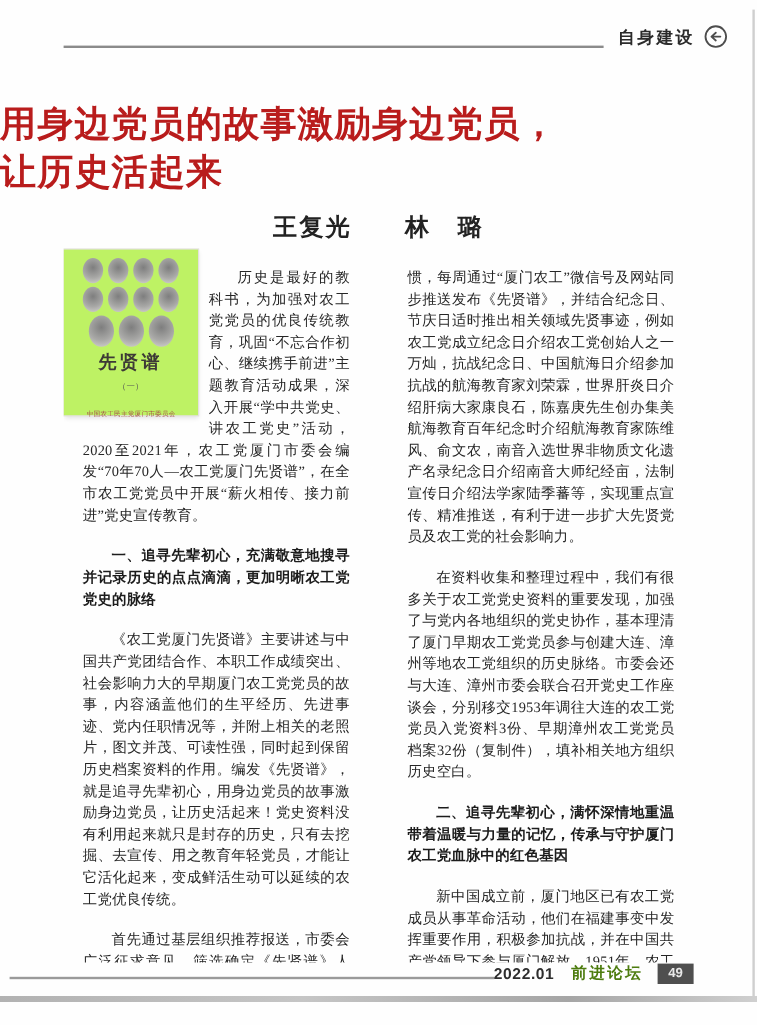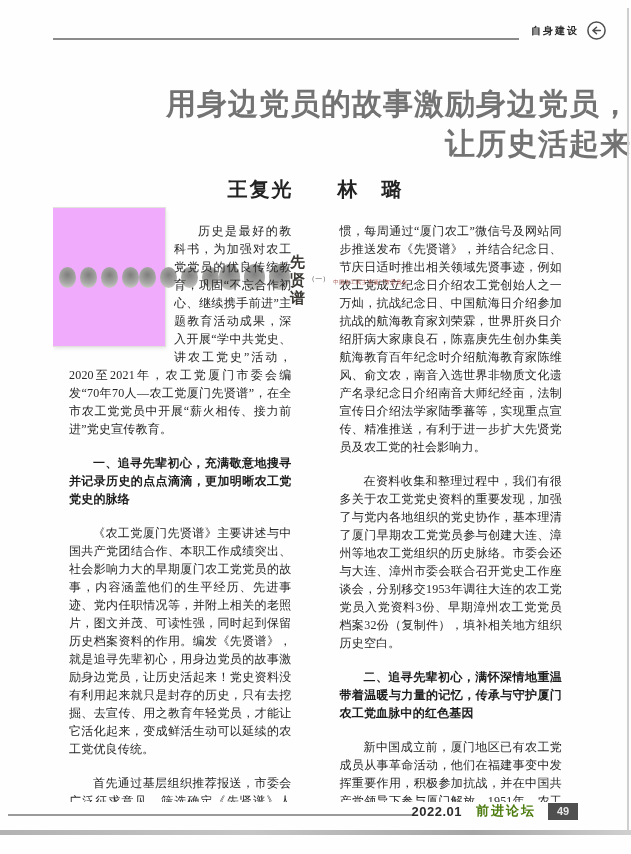--- a/index.html
+++ b/index.html
@@ -3,38 +3,38 @@
 <meta charset="utf-8">
 <style>
   html,body{margin:0;padding:0;background:#ffffff;}
   .page{
     position:relative;width:631px;height:854px;background:#fefefe;overflow:hidden;
     font-family:"Liberation Serif","DejaVu Serif",serif;color:#262626;
   }
   
   .header{position:absolute;top:20px;left:53px;right:24px;display:flex;align-items:flex-end;justify-content:flex-end;}
   .header-rule{flex:1;height:2px;background:#8b8b8b;margin-right:12px;margin-bottom:1px;}
-  .section-label{font-family:"Liberation Sans","DejaVu Sans",sans-serif;font-size:10px;font-weight:bold;color:#2b2b2b;letter-spacing:2px;line-height:20px;}
+  .section-label{font-family:"Liberation Sans","DejaVu Sans",sans-serif;font-size:14px;font-weight:bold;color:#2b2b2b;letter-spacing:2px;line-height:20px;}
   .back-icon{width:21px;height:21px;margin-left:7px;flex:0 0 auto;}
   
-  .title{position:absolute;top:84px;left:0;right:0;text-align:right;
-    font-family:Liberation Sans, sans-serif;font-weight:bold;color:#737373;
+  .title{position:absolute;top:84px;left:0;right:0;text-align:left;
+    font-family:Liberation Sans, sans-serif;font-weight:bold;color:#b91c1c;
     font-size:30px;line-height:40px;letter-spacing:1px;}
   .authors{position:absolute;top:176px;left:0;right:0;text-align:center;
     font-family:"Liberation Sans","DejaVu Sans",sans-serif;font-weight:bold;font-size:20px;color:#222;letter-spacing:2px;}
   
   .columns{position:absolute;top:206px;left:53px;width:525px;height:596px;display:flex;gap:16px;overflow:hidden;}
   .col{flex:1;min-width:0;font-size:12px;line-height:18px;text-align:justify;letter-spacing:0.2px;}
   .para{margin:16px;text-indent:2em;}
   .para.cont{text-indent:0;}
   .para.heading{font-family:"Liberation Sans","DejaVu Sans",sans-serif;font-weight:bold;color:#1c1c1c;}
   
-  .cover{float:left;width:112px;height:138px;margin:2px 9px 6px 0;background:#f0abfc;
+  .cover{float:left;width:112px;height:138px;margin:2px 9px 6px 0;background:#bef264;
     box-shadow:0 0 0 1px #e3e1dc, 1px 2px 4px rgba(0,0,0,0.12);
-    display:flex;flex-direction:row;align-items:center;padding:7px 6px 4px;box-sizing:border-box;}
+    display:flex;flex-direction:column;align-items:center;padding:7px 6px 4px;box-sizing:border-box;}
   .cover-row{display:flex;gap:4px;justify-content:center;margin-bottom:3px;}
   .portrait{display:block;width:17px;height:21px;border-radius:50%;
     background:radial-gradient(circle at 50% 38%,#7e7e7e 0%,#a8a8a6 55%,#d9d8d4 100%);}
   .cover-row.big .portrait{width:21px;height:26px;}
   .cover-title{font-size:15px;font-weight:bold;color:#3d3a36;letter-spacing:3px;margin-top:2px;
     font-family:"Liberation Serif","DejaVu Serif",serif;}
   .cover-volume{font-size:7px;color:#555;margin-top:1px;}
   .cover-publisher{font-size:6px;color:#a5524a;margin-top:6px;white-space:nowrap;transform:scale(0.92);}
   .cover-dateline{width:34px;height:3px;background:#c08a83;margin-top:3px;opacity:0.7;}
   

